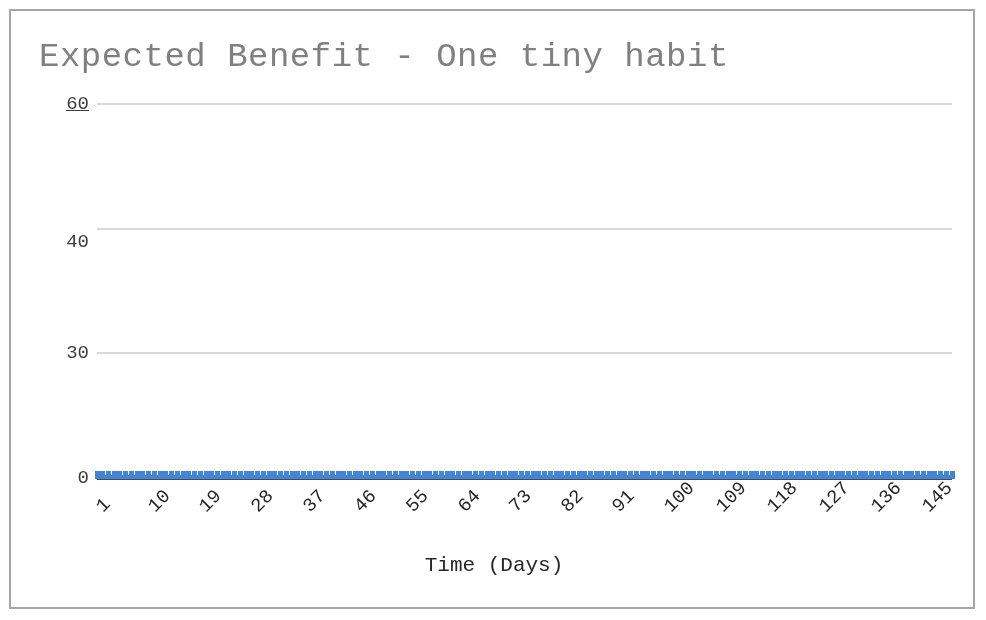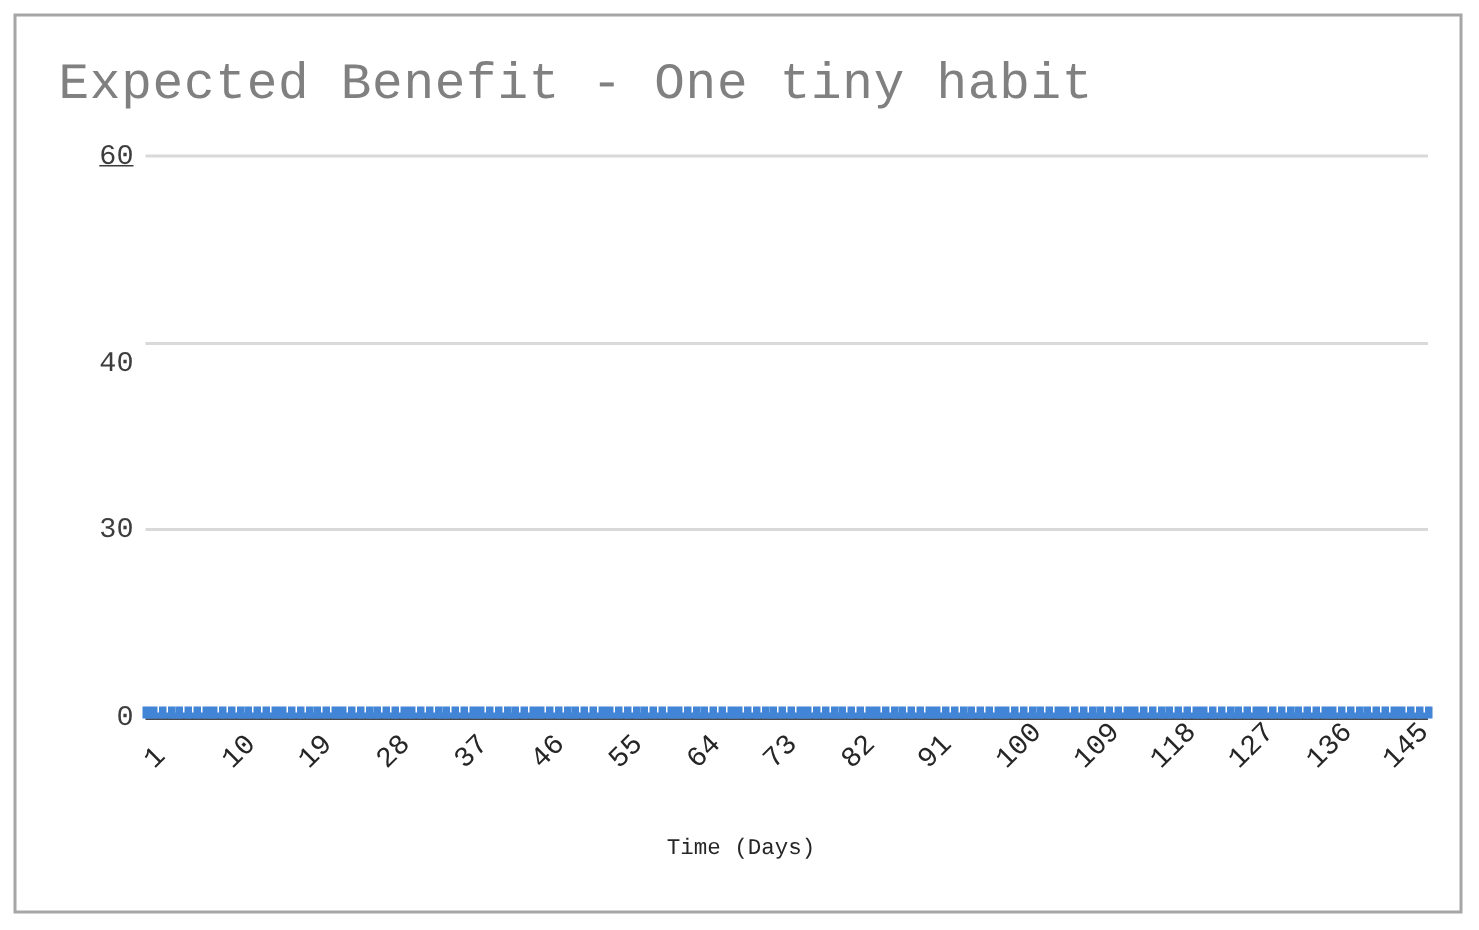--- a/index.html
+++ b/index.html
@@ -127,21 +127,21 @@
   }
 
   
   #x-axis-title {
     position: absolute;
     left: 0;
     top: 542px;
     width: 966px;
     text-align: center;
     font-family: "Liberation Mono", "DejaVu Sans Mono", monospace;
-    font-size: 15px;
+    font-size: 21px;
     line-height: 26px;
     color: #262626;
     white-space: pre;
   }
 </style>
 </head>
 <body>
 
 <div id="chart-frame">
 

